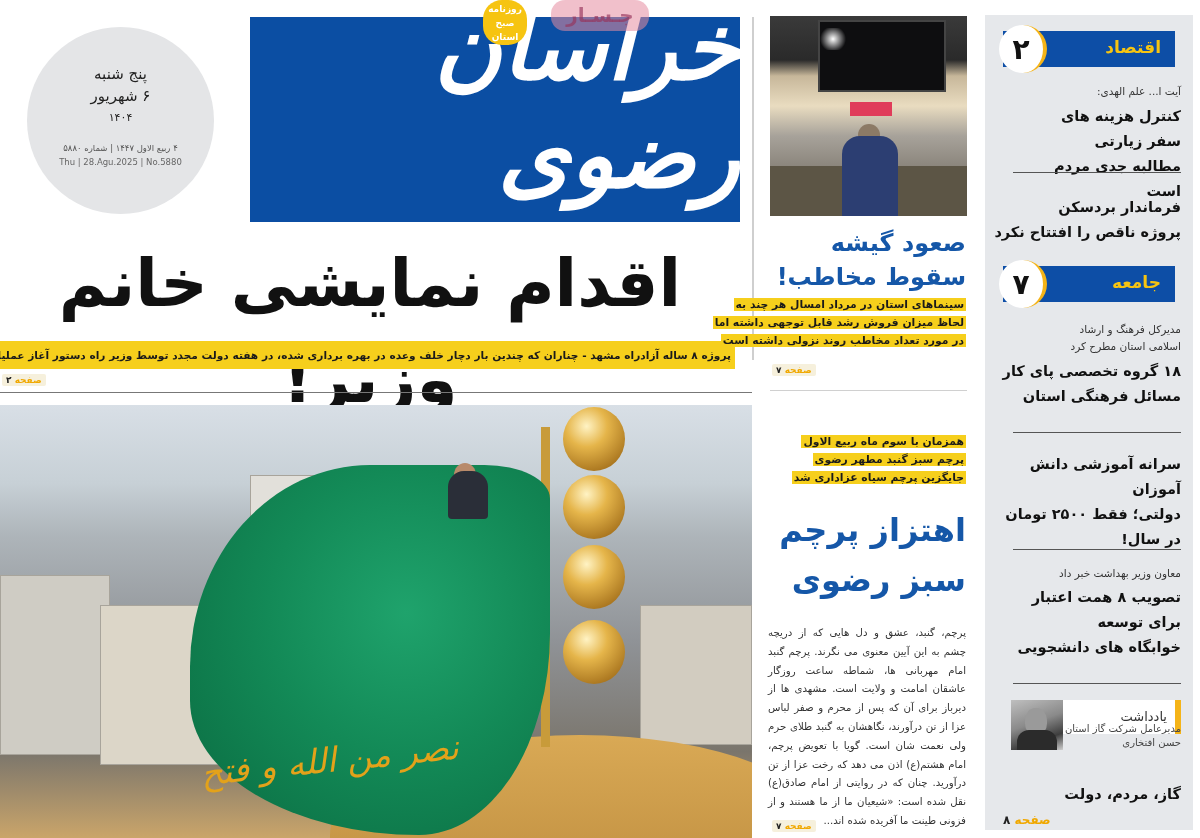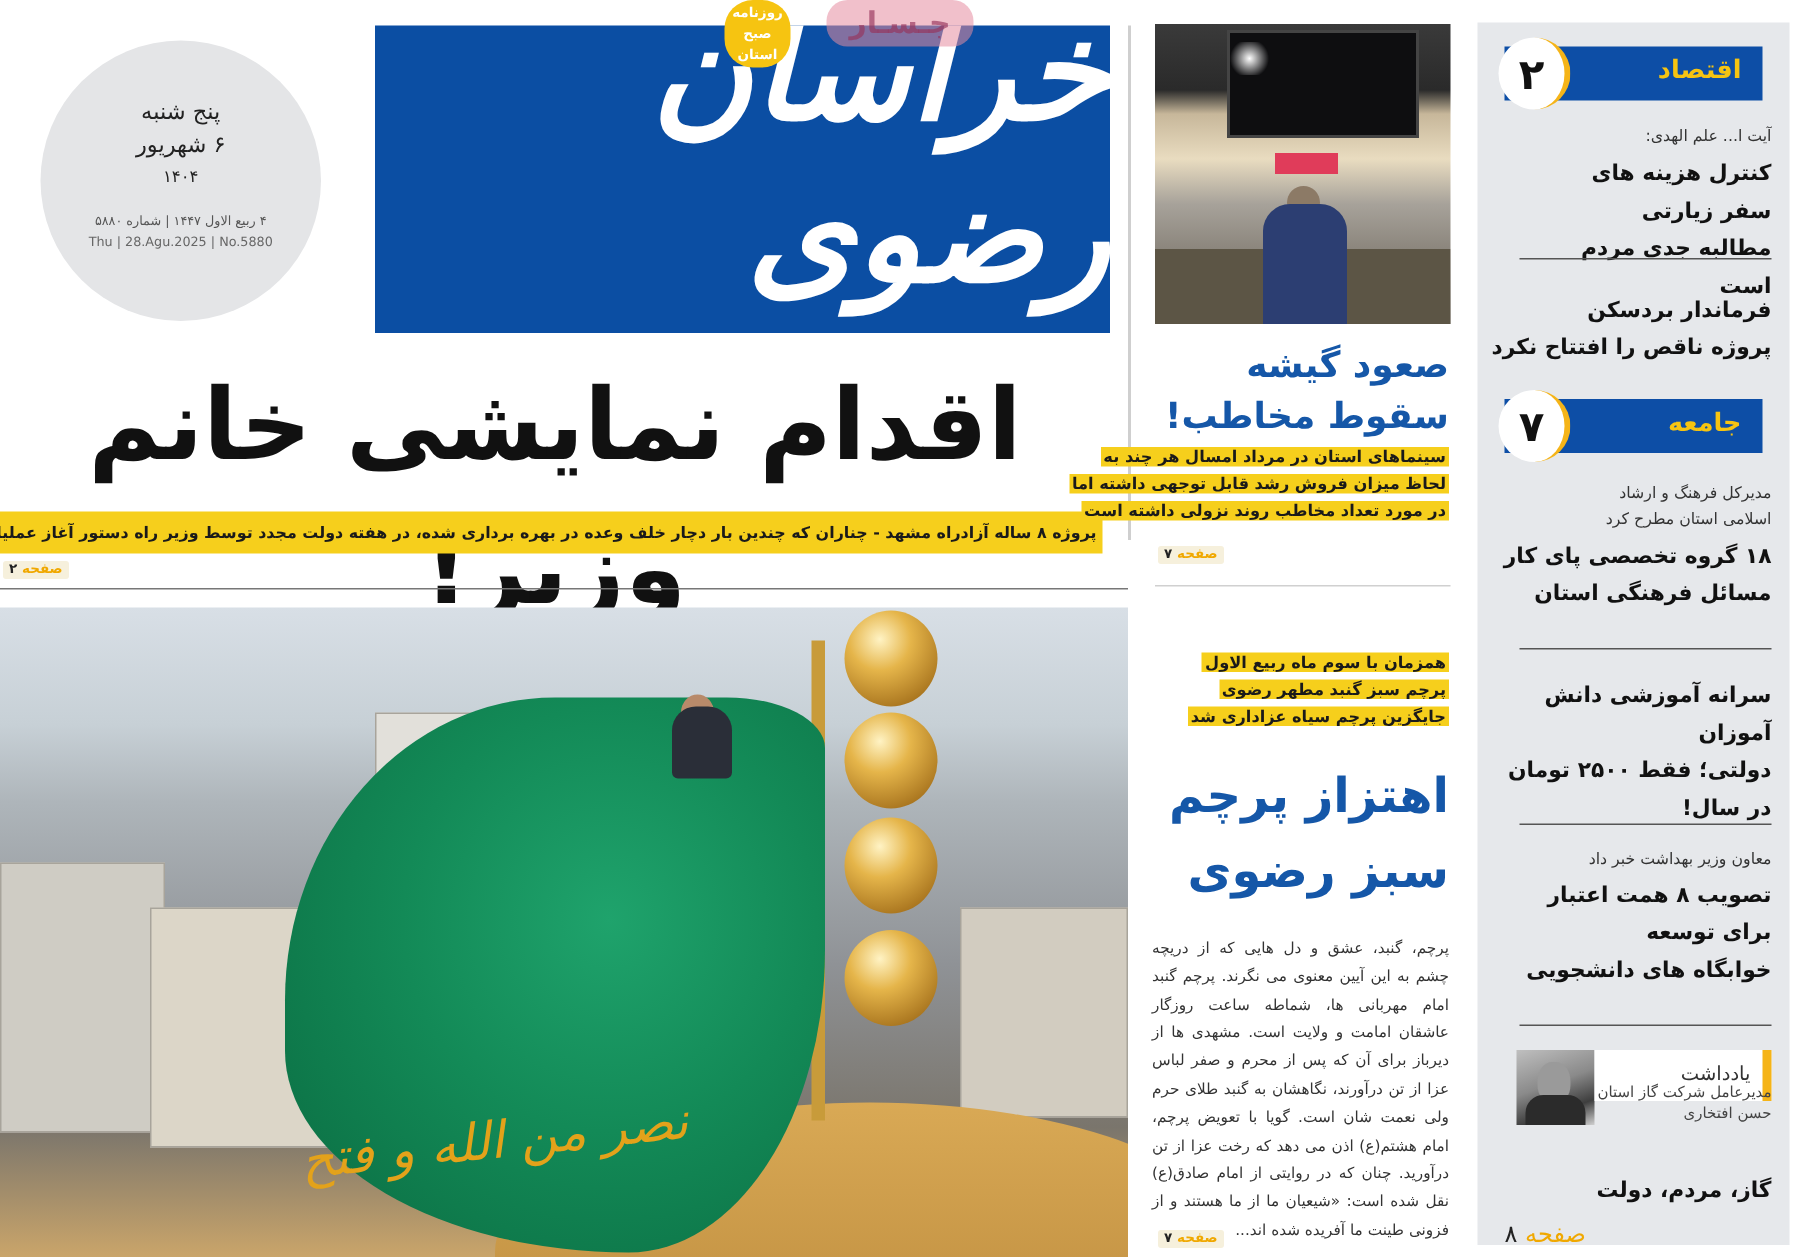--- a/index.html
+++ b/index.html
@@ -14,21 +14,21 @@
   .sb-kicker { position: absolute; right: 12px; font-size: 10.5px; color: #333; text-align: right; line-height: 17px; }
   .sb-title { position: absolute; right: 12px; font-size: 14.5px; font-weight: bold; color: #111; text-align: right; line-height: 25px; }
   .sb-rule { position: absolute; right: 12px; width: 168px; height: 1px; background: #555; }
   .memo { position: absolute; right: 12px; top: 685px; width: 170px; height: 48px; }
   .memo .photo { position: absolute; left: 0; top: 0; width: 52px; height: 50px; background: linear-gradient(160deg,#bfbfbf 0%,#8a8a8a 45%,#3e3e3e 75%,#cfcfcf 100%); }
   .memo .face { position: absolute; left: 14px; top: 8px; width: 22px; height: 28px; border-radius: 45%; background: #9a9a9a; }
   .memo .body { position: absolute; left: 6px; top: 30px; width: 40px; height: 20px; border-radius: 12px 12px 0 0; background: #2b2b2b; }
   .memo .label { position: absolute; right: 0; top: 0; width: 118px; height: 34px; background: #fff; border-right: 6px solid #f5b418; font-size: 13px; color: #333; padding-right: 8px; line-height: 34px; }
   .memo-author { position: absolute; right: 12px; top: 722px; font-size: 10px; color: #444; }
   .memo-role { position: absolute; right: 12px; top: 708px; font-size: 10px; color: #444; }
-  .page-ref { font-size: 16px; color: #f0a800; font-weight: normal; }
+  .page-ref { font-size: 12px; color: #f0a800; font-weight: bold; }
   .page-ref .num { color: #222; }
 
   
   .mid-photo { position: absolute; left: 770px; top: 16px; width: 197px; height: 200px; background: linear-gradient(180deg,#3a3a3a 0%,#2a2a2a 22%,#c7b79a 30%,#e9dcc0 45%,#a7a29a 60%,#5e574c 100%); overflow: hidden; }
   .mid-photo .screen { position: absolute; left: 48px; top: 4px; width: 128px; height: 72px; background: #0e0e10; border: 2px solid #444; }
   .mid-photo .glow { position: absolute; left: 48px; top: 12px; width: 30px; height: 22px; background: radial-gradient(circle,#fff 0%,rgba(255,255,255,0) 70%); }
   .mid-photo .counter { position: absolute; left: 0; top: 150px; width: 197px; height: 50px; background: #5c5545; }
   .mid-photo .person { position: absolute; left: 72px; top: 120px; width: 56px; height: 80px; background: #2c3e72; border-radius: 18px 18px 0 0; }
   .mid-photo .head { position: absolute; left: 88px; top: 108px; width: 22px; height: 22px; background: #8c7a66; border-radius: 50%; }
   .mid-photo .sign { position: absolute; left: 80px; top: 86px; width: 42px; height: 14px; background: #e03c5a; }

